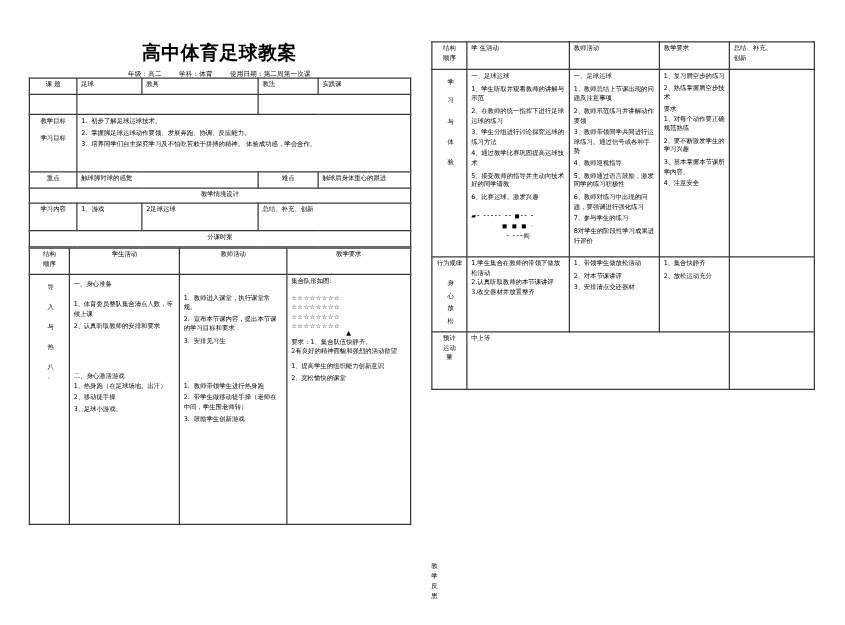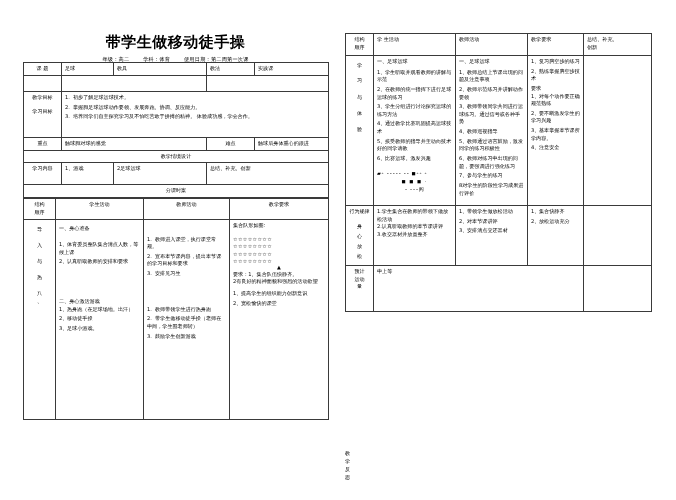--- a/index.html
+++ b/index.html
@@ -78,21 +78,21 @@
   .tail{
     position:absolute;left:345px;top:450px;width:40px;
     font-size:5.1px;line-height:1.55;
   }
 </style>
 </head>
 <body>
 
 <div class="page">
 
-  <div class="doc-title">带学生做移动徒手操</div>
+  <div class="doc-title">高中体育足球教案</div>
 
   <div class="subline">
     <span>年级：高二</span>
     <span>学科：体育</span>
     <span>使用日期：第二周第一次课</span>
   </div>
 
   <div class="left-sheet">
 
     <table class="grid">

